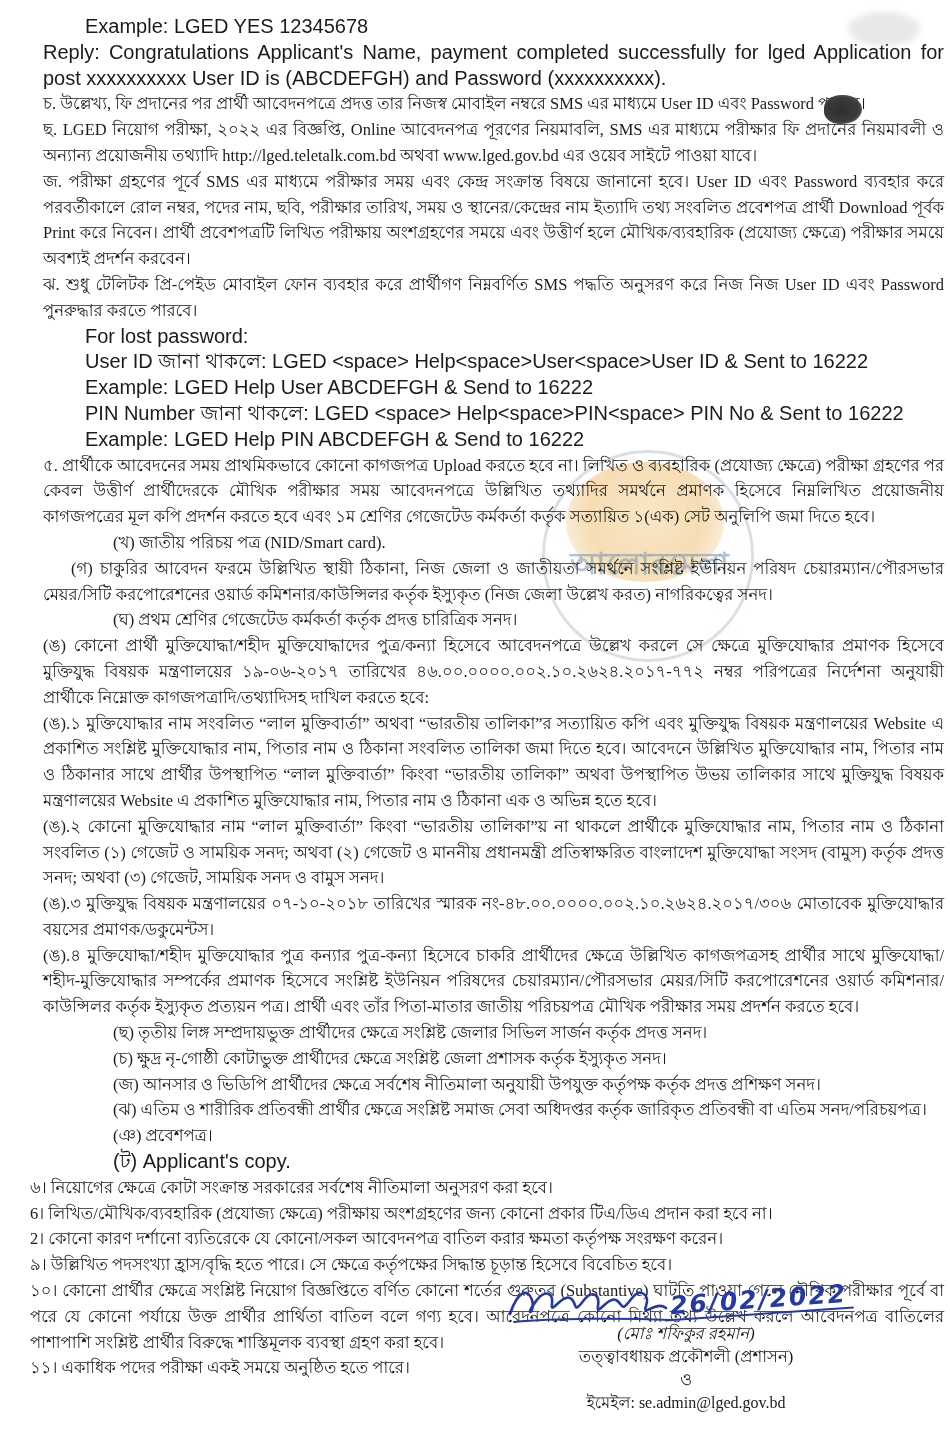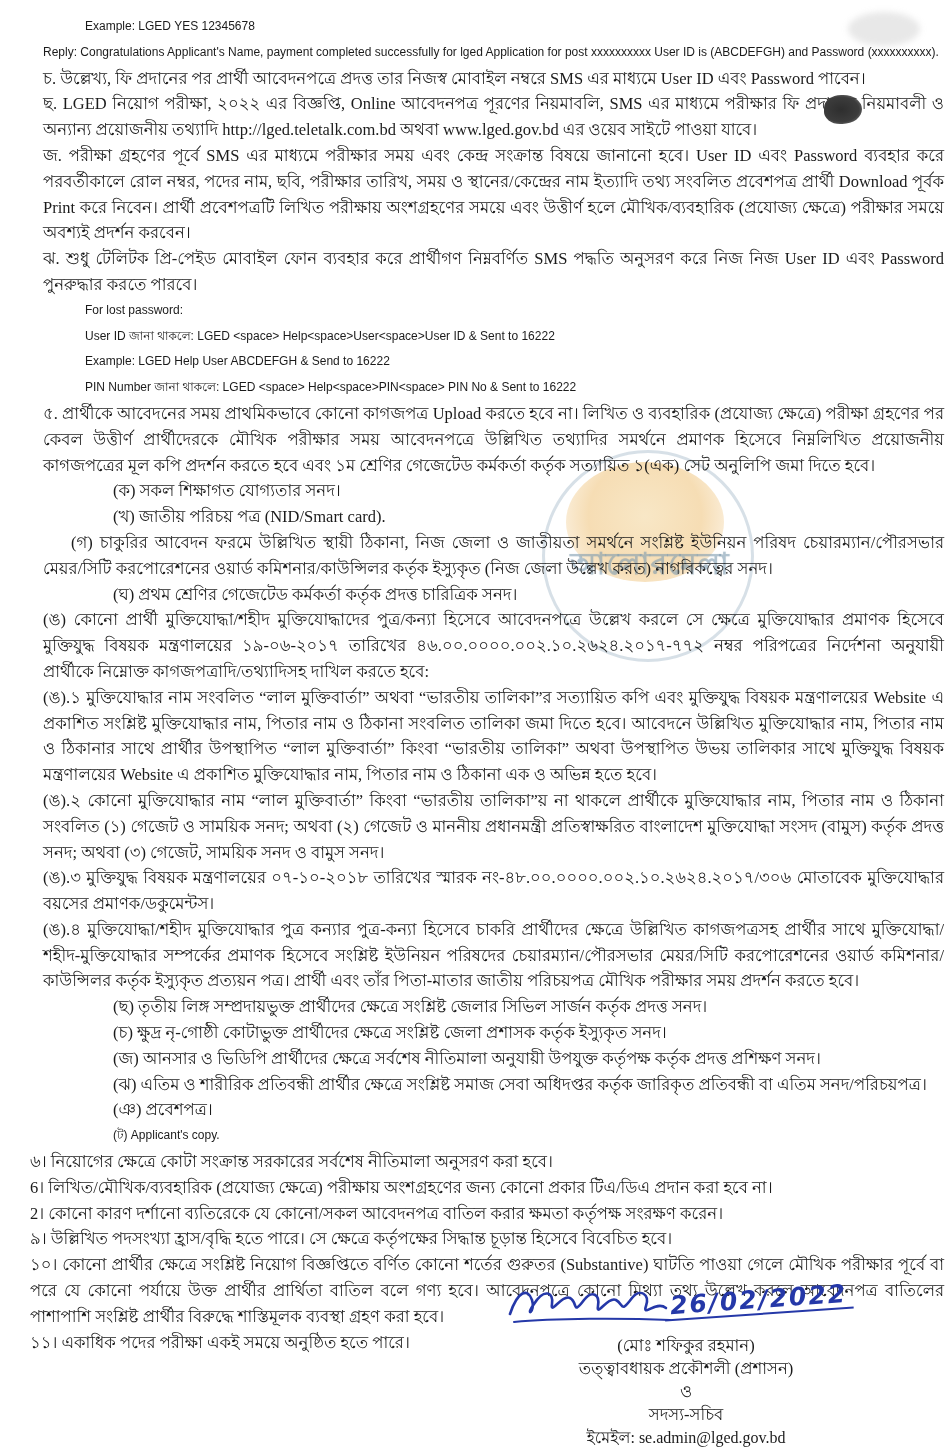--- a/index.html
+++ b/index.html
@@ -15,21 +15,21 @@
     position:relative;
     z-index:2;
     padding:14px 6px 0 30px;
     font-size:16.5px;
     line-height:25.8px;
   }
   .line{margin:0 0 0 55px;}
   .line.just{text-align:justify;margin-left:13px;}
   .line.hang{text-indent:28px;}
   .line.num{margin-left:0;}
-  .line.eng{font-family:"Liberation Sans","DejaVu Sans",sans-serif;font-size:12px;}
+  .line.eng{font-family:"Liberation Sans","DejaVu Sans",sans-serif;font-size:20px;}
   
   .watermark{
     position:absolute;left:538px;top:444px;width:222px;height:170px;
     z-index:1;pointer-events:none;
   }
   .wm-ring{
     position:absolute;left:4px;top:6px;width:206px;height:206px;border-radius:50%;
     border:3px solid rgba(140,165,185,0.35);
   }
   .wm-sun{
@@ -66,21 +66,21 @@
     position:relative;height:44px;margin-bottom:-14px;
   }
   .sig-svg{position:absolute;left:28px;top:-4px;}
   .sig-date{
     position:absolute;left:188px;top:0px;
     font-family:"DejaVu Sans",sans-serif;
     font-style:italic;font-weight:bold;
     color:#2538a8;font-size:25px;transform:rotate(-4deg);
     letter-spacing:2px;border-bottom:2px solid #2538a8;padding:0 6px 2px 6px;
   }
-  .sig-name{margin-top:16px;}
+  .sig-name{margin-top:4px;font-style:italic;}
   .sig-email{font-size:16px;}
 </style>
 </head>
 <body>
 
 <div class="watermark">
   <div class="wm-ring"></div>
   <div class="wm-sun"></div>
   <div class="wm-text">আলোরমেলা</div>
 </div>
@@ -93,22 +93,22 @@
     <p class="line eng">Example: LGED YES 12345678</p>
     <p class="line eng just">Reply: Congratulations Applicant's Name, payment completed successfully for lged Application for post xxxxxxxxxx User ID is (ABCDEFGH) and Password (xxxxxxxxxx).</p>
     <p class="line just">চ. উল্লেখ্য, ফি প্রদানের পর প্রার্থী আবেদনপত্রে প্রদত্ত তার নিজস্ব মোবাইল নম্বরে SMS এর মাধ্যমে User ID এবং Password পাবেন।</p>
     <p class="line just">ছ. LGED নিয়োগ পরীক্ষা, ২০২২ এর বিজ্ঞপ্তি, Online আবেদনপত্র পূরণের নিয়মাবলি, SMS এর মাধ্যমে পরীক্ষার ফি প্রদানের নিয়মাবলী ও অন্যান্য প্রয়োজনীয় তথ্যাদি http://lged.teletalk.com.bd অথবা www.lged.gov.bd এর ওয়েব সাইটে পাওয়া যাবে।</p>
     <p class="line just">জ. পরীক্ষা গ্রহণের পূর্বে SMS এর মাধ্যমে পরীক্ষার সময় এবং কেন্দ্র সংক্রান্ত বিষয়ে জানানো হবে। User ID এবং Password ব্যবহার করে পরবর্তীকালে রোল নম্বর, পদের নাম, ছবি, পরীক্ষার তারিখ, সময় ও স্থানের/কেন্দ্রের নাম ইত্যাদি তথ্য সংবলিত প্রবেশপত্র প্রার্থী Download পূর্বক Print করে নিবেন। প্রার্থী প্রবেশপত্রটি লিখিত পরীক্ষায় অংশগ্রহণের সময়ে এবং উত্তীর্ণ হলে মৌখিক/ব্যবহারিক (প্রযোজ্য ক্ষেত্রে) পরীক্ষার সময়ে অবশ্যই প্রদর্শন করবেন।</p>
     <p class="line just">ঝ. শুধু টেলিটক প্রি-পেইড মোবাইল ফোন ব্যবহার করে প্রার্থীগণ নিম্নবর্ণিত SMS পদ্ধতি অনুসরণ করে নিজ নিজ User ID এবং Password পুনরুদ্ধার করতে পারবে।</p>
     <p class="line eng">For lost password:</p>
     <p class="line eng">User ID জানা থাকলে: LGED &lt;space&gt; Help&lt;space&gt;User&lt;space&gt;User ID &amp; Sent to 16222</p>
     <p class="line eng">Example: LGED Help User ABCDEFGH &amp; Send to 16222</p>
     <p class="line eng">PIN Number জানা থাকলে: LGED &lt;space&gt; Help&lt;space&gt;PIN&lt;space&gt; PIN No &amp; Sent to 16222</p>
+    <p class="line eng">Example: LGED Help PIN ABCDEFGH &amp; Send to 16222</p>
     <p class="line just">৫. প্রার্থীকে আবেদনের সময় প্রাথমিকভাবে কোনো কাগজপত্র Upload করতে হবে না। লিখিত ও ব্যবহারিক (প্রযোজ্য ক্ষেত্রে) পরীক্ষা গ্রহণের পর কেবল উত্তীর্ণ প্রার্থীদেরকে মৌখিক পরীক্ষার সময় আবেদনপত্রে উল্লিখিত তথ্যাদির সমর্থনে প্রমাণক হিসেবে নিম্নলিখিত প্রয়োজনীয় কাগজপত্রের মূল কপি প্রদর্শন করতে হবে এবং ১ম শ্রেণির গেজেটেড কর্মকর্তা কর্তৃক সত্যায়িত ১(এক) সেট অনুলিপি জমা দিতে হবে।</p>
-    <p class="line hang">(ক) সকল শিক্ষাগত যোগ্যতার সনদ।</p>
     <p class="line hang">(খ) জাতীয় পরিচয় পত্র (NID/Smart card).</p>
     <p class="line hang just">(গ) চাকুরির আবেদন ফরমে উল্লিখিত স্থায়ী ঠিকানা, নিজ জেলা ও জাতীয়তা সমর্থনে সংশ্লিষ্ট ইউনিয়ন পরিষদ চেয়ারম্যান/পৌরসভার মেয়র/সিটি করপোরেশনের ওয়ার্ড কমিশনার/কাউন্সিলর কর্তৃক ইস্যুকৃত (নিজ জেলা উল্লেখ করত) নাগরিকত্বের সনদ।</p>
     <p class="line hang">(ঘ) প্রথম শ্রেণির গেজেটেড কর্মকর্তা কর্তৃক প্রদত্ত চারিত্রিক সনদ।</p>
     <p class="line just">(ঙ) কোনো প্রার্থী মুক্তিযোদ্ধা/শহীদ মুক্তিযোদ্ধাদের পুত্র/কন্যা হিসেবে আবেদনপত্রে উল্লেখ করলে সে ক্ষেত্রে মুক্তিযোদ্ধার প্রমাণক হিসেবে মুক্তিযুদ্ধ বিষয়ক মন্ত্রণালয়ের ১৯-০৬-২০১৭ তারিখের ৪৬.০০.০০০০.০০২.১০.২৬২৪.২০১৭-৭৭২ নম্বর পরিপত্রের নির্দেশনা অনুযায়ী প্রার্থীকে নিম্নোক্ত কাগজপত্রাদি/তথ্যাদিসহ দাখিল করতে হবে:</p>
     <p class="line just">(ঙ).১ মুক্তিযোদ্ধার নাম সংবলিত “লাল মুক্তিবার্তা” অথবা “ভারতীয় তালিকা”র সত্যায়িত কপি এবং মুক্তিযুদ্ধ বিষয়ক মন্ত্রণালয়ের Website এ প্রকাশিত সংশ্লিষ্ট মুক্তিযোদ্ধার নাম, পিতার নাম ও ঠিকানা সংবলিত তালিকা জমা দিতে হবে। আবেদনে উল্লিখিত মুক্তিযোদ্ধার নাম, পিতার নাম ও ঠিকানার সাথে প্রার্থীর উপস্থাপিত “লাল মুক্তিবার্তা” কিংবা “ভারতীয় তালিকা” অথবা উপস্থাপিত উভয় তালিকার সাথে মুক্তিযুদ্ধ বিষয়ক মন্ত্রণালয়ের Website এ প্রকাশিত মুক্তিযোদ্ধার নাম, পিতার নাম ও ঠিকানা এক ও অভিন্ন হতে হবে।</p>
     <p class="line just">(ঙ).২ কোনো মুক্তিযোদ্ধার নাম “লাল মুক্তিবার্তা” কিংবা “ভারতীয় তালিকা”য় না থাকলে প্রার্থীকে মুক্তিযোদ্ধার নাম, পিতার নাম ও ঠিকানা সংবলিত (১) গেজেট ও সাময়িক সনদ; অথবা (২) গেজেট ও মাননীয় প্রধানমন্ত্রী প্রতিস্বাক্ষরিত বাংলাদেশ মুক্তিযোদ্ধা সংসদ (বামুস) কর্তৃক প্রদত্ত সনদ; অথবা (৩) গেজেট, সাময়িক সনদ ও বামুস সনদ।</p>
     <p class="line just">(ঙ).৩ মুক্তিযুদ্ধ বিষয়ক মন্ত্রণালয়ের ০৭-১০-২০১৮ তারিখের স্মারক নং-৪৮.০০.০০০০.০০২.১০.২৬২৪.২০১৭/৩০৬ মোতাবেক মুক্তিযোদ্ধার বয়সের প্রমাণক/ডকুমেন্টস।</p>
     <p class="line just">(ঙ).৪ মুক্তিযোদ্ধা/শহীদ মুক্তিযোদ্ধার পুত্র কন্যার পুত্র-কন্যা হিসেবে চাকরি প্রার্থীদের ক্ষেত্রে উল্লিখিত কাগজপত্রসহ প্রার্থীর সাথে মুক্তিযোদ্ধা/শহীদ-মুক্তিযোদ্ধার সম্পর্কের প্রমাণক হিসেবে সংশ্লিষ্ট ইউনিয়ন পরিষদের চেয়ারম্যান/পৌরসভার মেয়র/সিটি করপোরেশনের ওয়ার্ড কমিশনার/কাউন্সিলর কর্তৃক ইস্যুকৃত প্রত্যয়ন পত্র। প্রার্থী এবং তাঁর পিতা-মাতার জাতীয় পরিচয়পত্র মৌখিক পরীক্ষার সময় প্রদর্শন করতে হবে।</p>
     <p class="line hang">(ছ) তৃতীয় লিঙ্গ সম্প্রদায়ভুক্ত প্রার্থীদের ক্ষেত্রে সংশ্লিষ্ট জেলার সিভিল সার্জন কর্তৃক প্রদত্ত সনদ।</p>
     <p class="line hang">(চ) ক্ষুদ্র নৃ-গোষ্ঠী কোটাভুক্ত প্রার্থীদের ক্ষেত্রে সংশ্লিষ্ট জেলা প্রশাসক কর্তৃক ইস্যুকৃত সনদ।</p>
@@ -128,18 +128,17 @@
   <div class="sig-script">
     <svg class="sig-svg" width="170" height="46" viewBox="0 0 170 46">
       <path d="M6 30 C 14 6, 24 4, 28 16 C 32 28, 20 34, 30 20 C 40 4, 50 8, 48 20 C 46 32, 58 10, 66 14 C 74 18, 68 32, 80 16 C 88 6, 96 10, 94 22 C 92 34, 104 12, 112 16 C 120 20, 116 30, 128 14 C 136 4, 146 10, 142 22 C 138 34, 152 16, 162 24" fill="none" stroke="#2538a8" stroke-width="2.6" stroke-linecap="round"></path>
       <path d="M10 38 C 50 34, 120 34, 166 36" fill="none" stroke="#2538a8" stroke-width="2" stroke-linecap="round"></path>
     </svg>
     <span class="sig-date">26/02/2022</span>
   </div>
   <div class="sig-name">(মোঃ শফিকুর রহমান)</div>
   <div class="sig-line">তত্ত্বাবধায়ক প্রকৌশলী (প্রশাসন)</div>
   <div class="sig-line">ও</div>
-  <div class="sig-line">সদস্য-সচিব</div>
   <div class="sig-line sig-email">
     <span>ইমেইল:</span>
     <span>se.admin@lged.gov.bd</span>
   </div>
 </div>
 
 </body></html>

